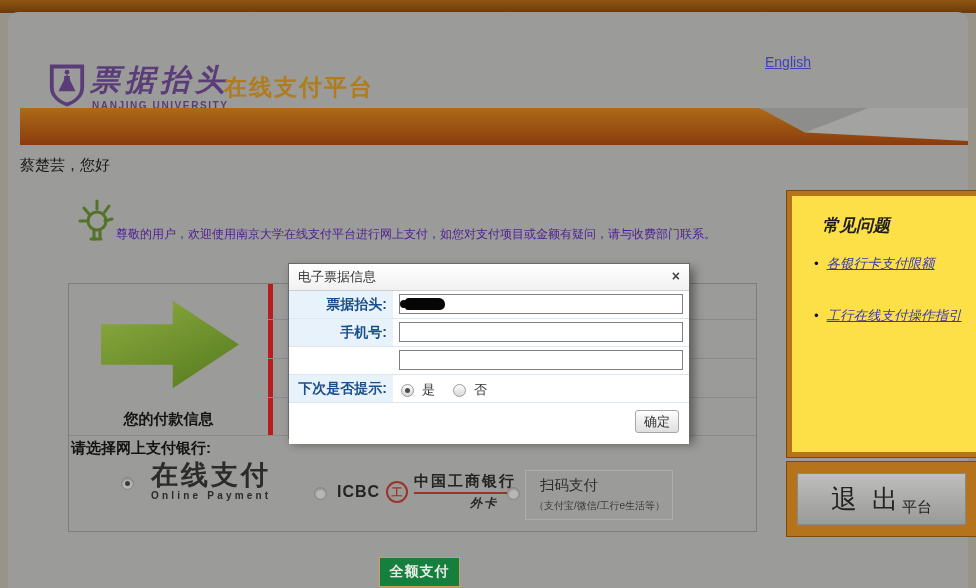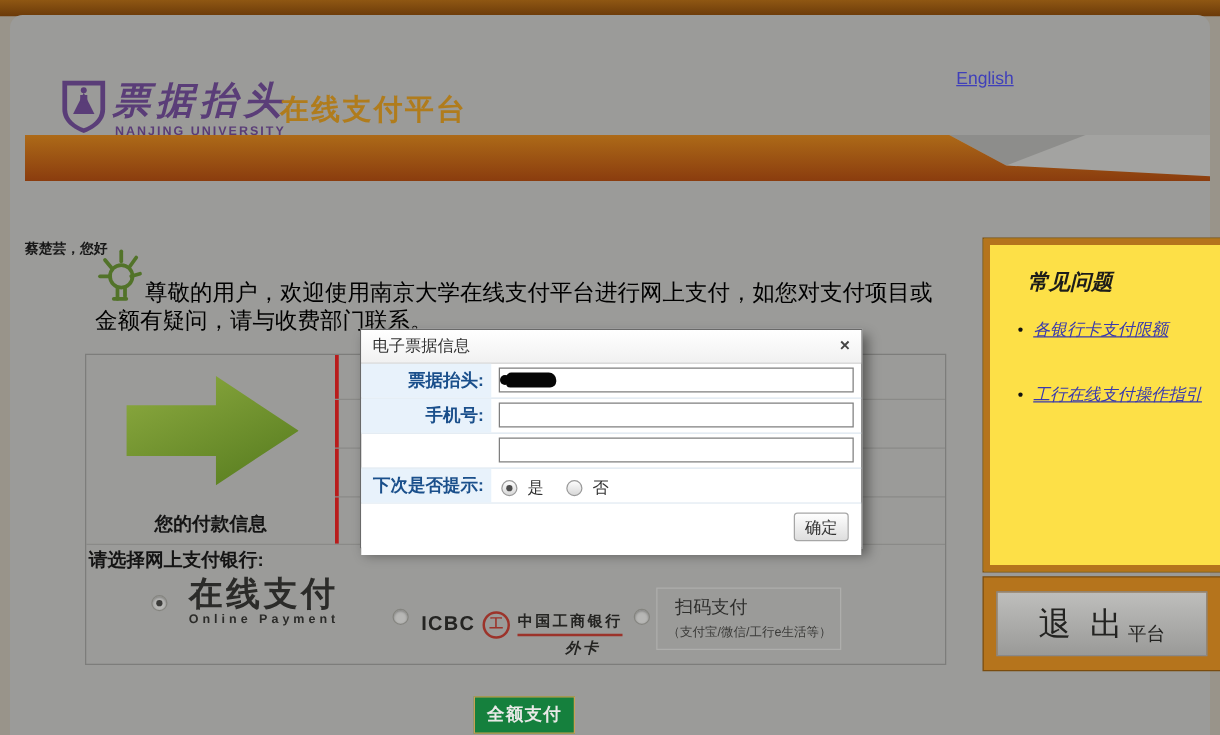--- a/index.html
+++ b/index.html
@@ -24,31 +24,31 @@
     color:#b07c1c;letter-spacing:2px;}
 
   .navbar{position:absolute;left:12px;top:96px;width:948px;height:37px;}
   .nav-base{position:absolute;inset:0;background:#a3a3a1;}
   .nav-tri{position:absolute;inset:0;background:#8d8d8b;
     clip-path:polygon(78% 0,89.5% 0,82.8% 66%);}
   .nav-orange{position:absolute;inset:0;
     background:linear-gradient(#ad6a18,#8a3c0e);
     clip-path:polygon(0 0,78% 0,82.8% 66%,100% 89%,100% 100%,0 100%);}
 
-  .greeting{position:absolute;left:12px;top:144px;font-size:11px;font-weight:bold;color:#181818;margin-top:35px;}
+  .greeting{position:absolute;left:12px;top:144px;font-size:15px;font-weight:normal;color:#181818;}
 
   .tip-icon{position:absolute;left:68px;top:178px;width:40px;height:56px;}
-  .welcome-text{position:absolute;left:68px;top:211px;width:680px;font-size:18px;
-    color:#000000;line-height:22px;text-indent:40px;}
+  .welcome-text{position:absolute;left:68px;top:211px;width:680px;font-size:12px;
+    color:#4c1d95;line-height:22px;text-indent:40px;}
 
   
   .pay-table{position:absolute;left:60px;top:271px;width:687px;height:247px;
     border:1px solid #7d7d7b;}
   .left-cell{position:absolute;left:0;top:0;width:199px;height:151px;
-    border-right:3px solid #b91c1c;}
+    border-right:5px solid #b91c1c;}
   .green-arrow{position:absolute;left:32px;top:12px;width:138px;height:97px;
     background:linear-gradient(155deg,#90ad42,#52781c);
     clip-path:polygon(0 29%,52% 29%,52% 5%,100% 50%,52% 95%,52% 71%,0 71%);}
   .panel-label{position:absolute;left:0;top:126px;width:199px;text-align:center;
     font-size:15px;font-weight:bold;color:#141414;}
   .row-line{position:absolute;left:199px;height:0;border-top:1px solid #8a8a88;width:488px;}
   .row-line.full{left:0;width:687px;}
   .bank-label{position:absolute;left:2px;top:155px;font-size:15px;font-weight:bold;color:#141414;}
 
   .radio{width:13px;height:13px;border-radius:50%;background:#b7b7b5;
@@ -63,22 +63,22 @@
   .olp-cn{font-size:27px;font-weight:bold;color:#2b2b29;letter-spacing:3px;line-height:27px;}
   .olp-en{font-size:10px;font-weight:bold;color:#2b2b29;letter-spacing:3.2px;margin-top:1px;}
 
   .bank-radio2{position:absolute;left:245px;top:203px;}
   .icbc-block{position:absolute;left:268px;top:188px;display:flex;align-items:center;gap:6px;cursor:pointer;}
   .icbc-word{font-size:16px;font-weight:bold;color:#242422;letter-spacing:1px;}
   .icbc-ring{width:18px;height:18px;border:2px solid #9c332a;border-radius:50%;
     display:flex;align-items:center;justify-content:center;}
   .icbc-glyph{font-size:11px;font-weight:bold;color:#9c332a;line-height:1;}
   .icbc-stack{display:flex;flex-direction:column;}
-  .icbc-cn{font-size:12px;font-weight:bold;color:#242422;letter-spacing:2px;
-    border-bottom:2px solid #9c332a;padding-bottom:1px;margin-top:17px;}
+  .icbc-cn{font-size:15px;font-weight:bold;color:#242422;letter-spacing:2px;
+    border-bottom:2px solid #9c332a;padding-bottom:1px;}
   .icbc-sub{font-size:12px;font-weight:bold;color:#242422;text-align:right;
     padding-right:18px;margin-top:1px;letter-spacing:2px;font-style:italic;}
 
   .bank-radio3{position:absolute;left:438px;top:203px;}
   .scan-box{position:absolute;left:456px;top:186px;width:148px;height:50px;
     border:1px solid #aeaeac;box-sizing:border-box;cursor:pointer;}
   .scan-title{font-size:14.5px;color:#2e2e2c;padding:5px 0 0 14px;}
   .scan-sub{font-size:10px;color:#3a3a38;padding:4px 0 0 8px;}
 
   .pay-button{position:absolute;left:371px;top:545px;width:81px;height:30px;

